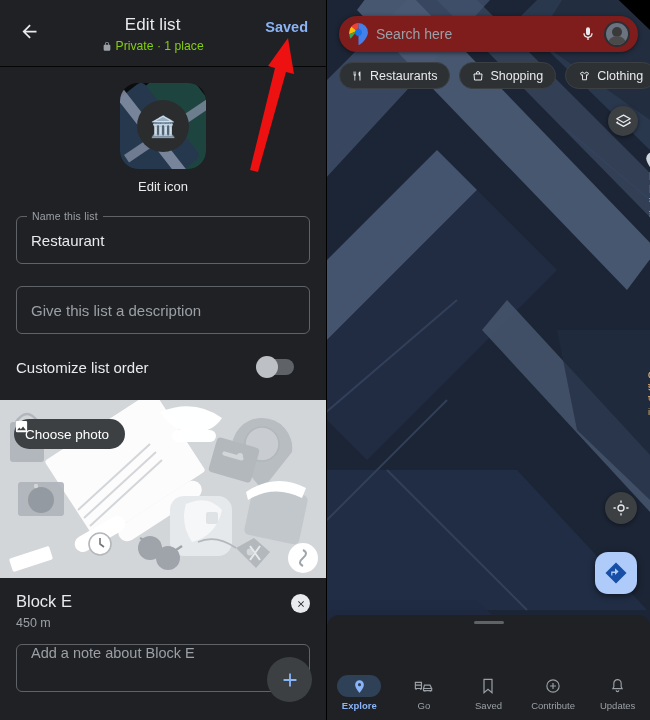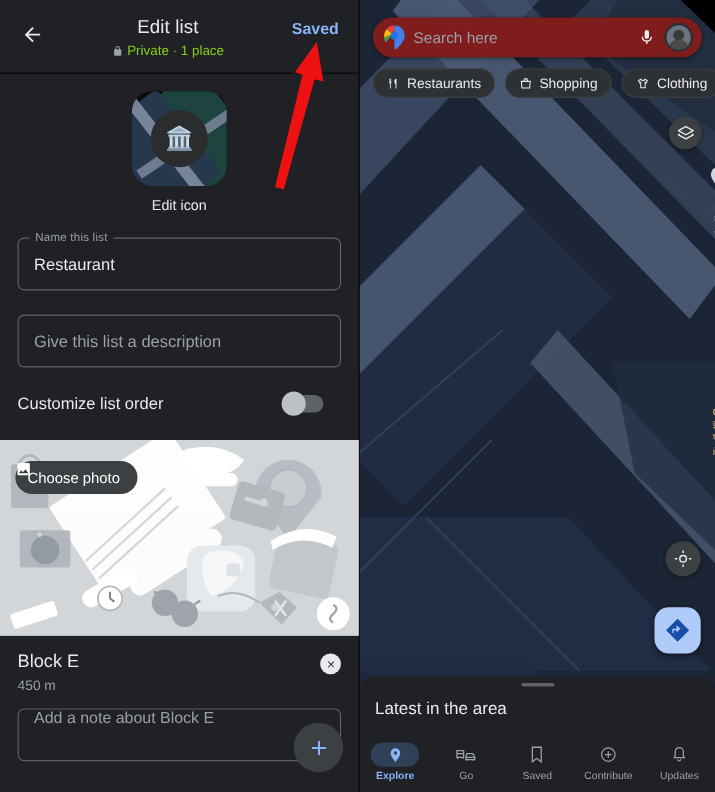--- a/index.html
+++ b/index.html
@@ -462,21 +462,20 @@
     </div>
     <div id="dir-fab">
       <svg width="24" height="24" viewBox="0 0 24 24">
         <path fill="#174ea6" d="M12 1.5 22.5 12 12 22.5 1.5 12z"></path>
         <path fill="#aecbfa" d="M11 9.2V7.3l3.6 3.3-3.6 3.3v-2h-2.6v2.6H7.2v-3.9h3.8z"></path>
       </svg>
     </div>
 
     <div class="bottom-sheet">
       <div class="sheet-handle"></div>
-      <div class="sheet-title">Latest in the area</div>
       <div class="navbar">
         <div class="navitem active">
           <span class="navicon">
             <svg width="15" height="15" viewBox="0 0 24 24">
                 <path fill="currentColor" d="M12 2a7 7 0 0 0-7 7c0 5.2 7 13 7 13s7-7.8 7-13a7 7 0 0 0-7-7zm0 9.5A2.5 2.5 0 1 1 12 6.5a2.5 2.5 0 0 1 0 5z"></path>
               </svg>
           </span>
           <span class="navlabel">Explore</span>
         </div>
         <div class="navitem">

